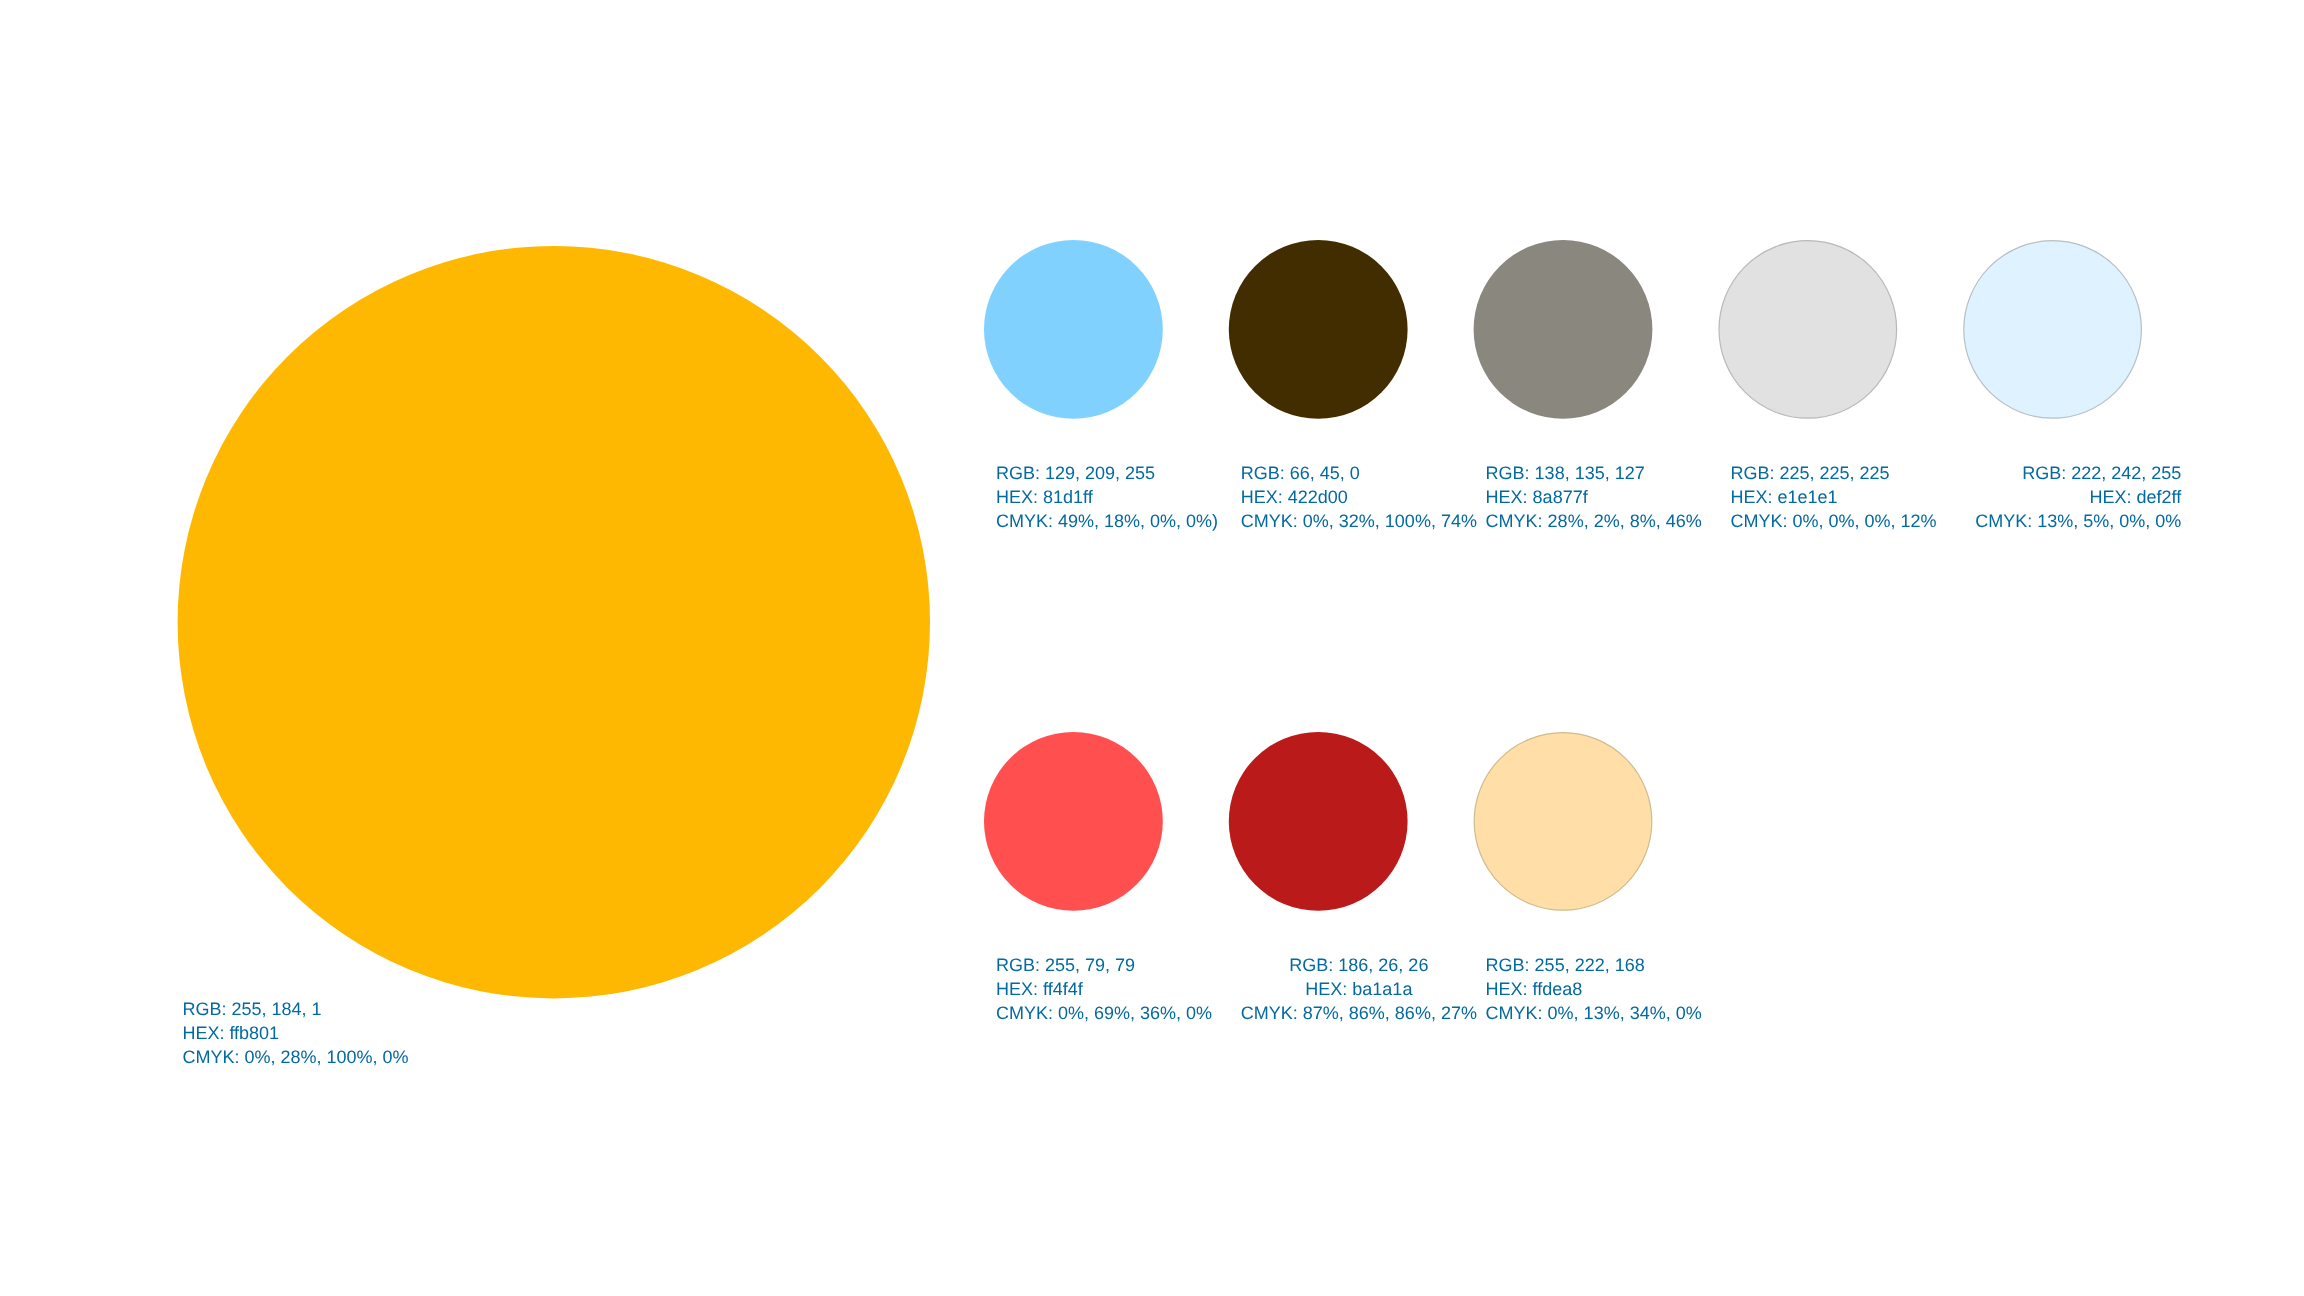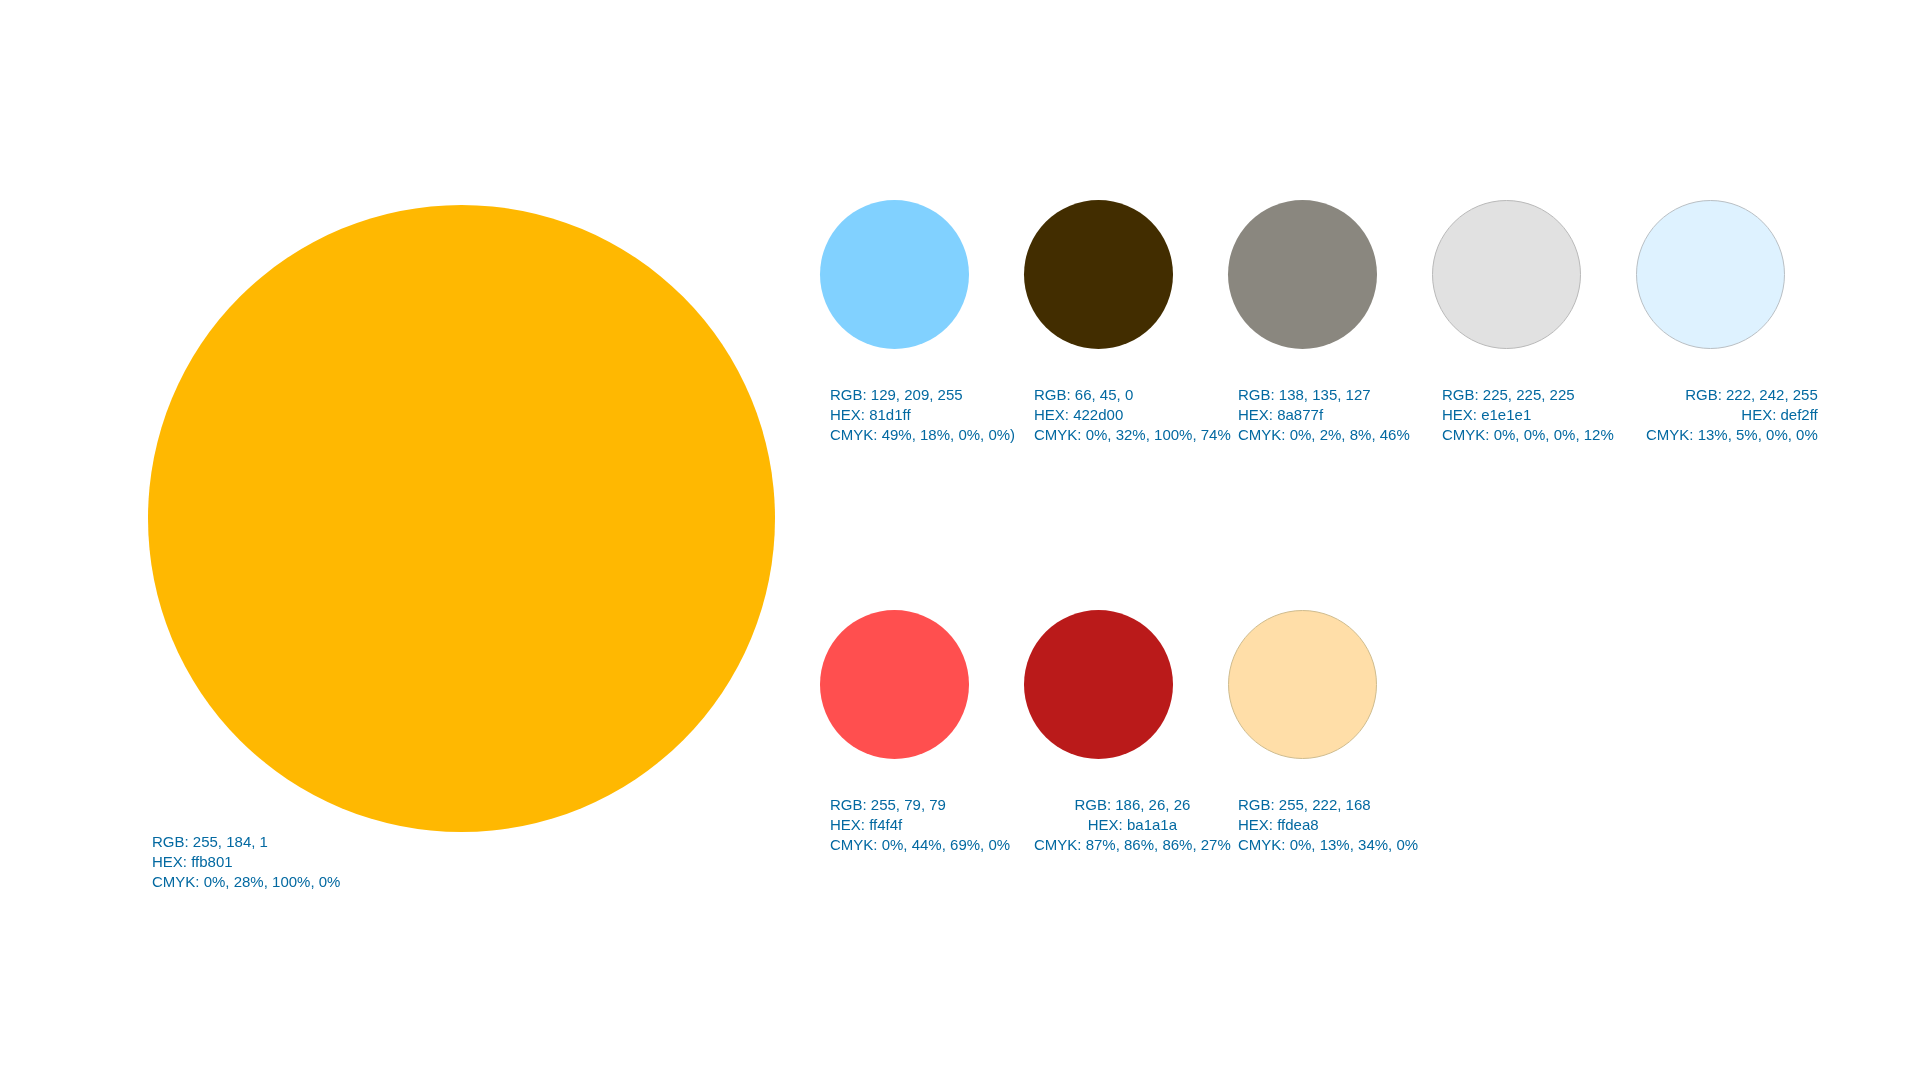--- a/index.html
+++ b/index.html
@@ -100,21 +100,21 @@
           <span class="line">RGB: 66, 45, 0</span>
           <span class="line">HEX: 422d00</span>
           <span class="line">CMYK: 0%, 32%, 100%, 74%</span>
         </div>
       </div>
       <div class="swatch" style="left: 408px;">
         <div class="swatch-dot" style="background: rgb(138, 135, 127);"></div>
         <div class="swatch-info">
           <span class="line">RGB: 138, 135, 127</span>
           <span class="line">HEX: 8a877f</span>
-          <span class="line">CMYK: 0%, 2%, 8%, 46%</span>
+          <span class="line">CMYK: 28%, 2%, 8%, 46%</span>
         </div>
       </div>
       <div class="swatch" style="left: 612px; text-decoration: underline;">
         <div class="swatch-dot" style="background: rgb(225, 225, 225); border: 1px solid rgb(185, 185, 185);"></div>
         <div class="swatch-info">
           <span class="line">RGB: 225, 225, 225</span>
           <span class="line">HEX: e1e1e1</span>
           <span class="line">CMYK: 0%, 0%, 0%, 12%</span>
         </div>
       </div>
@@ -126,21 +126,21 @@
           <span class="line">CMYK: 13%, 5%, 0%, 0%</span>
         </div>
       </div>
     </div>
   <div class="palette-row">
       <div class="swatch" style="left: 0px;">
         <div class="swatch-dot" style="background: rgb(255, 79, 79);"></div>
         <div class="swatch-info">
           <span class="line">RGB: 255, 79, 79</span>
           <span class="line">HEX: ff4f4f</span>
-          <span class="line">CMYK: 0%, 44%, 69%, 0%</span>
+          <span class="line">CMYK: 0%, 69%, 36%, 0%</span>
         </div>
       </div>
       <div class="swatch" style="left: 204px; text-align: center;">
         <div class="swatch-dot" style="background: rgb(186, 26, 26);"></div>
         <div class="swatch-info">
           <span class="line">RGB: 186, 26, 26</span>
           <span class="line">HEX: ba1a1a</span>
           <span class="line">CMYK: 87%, 86%, 86%, 27%</span>
         </div>
       </div>

